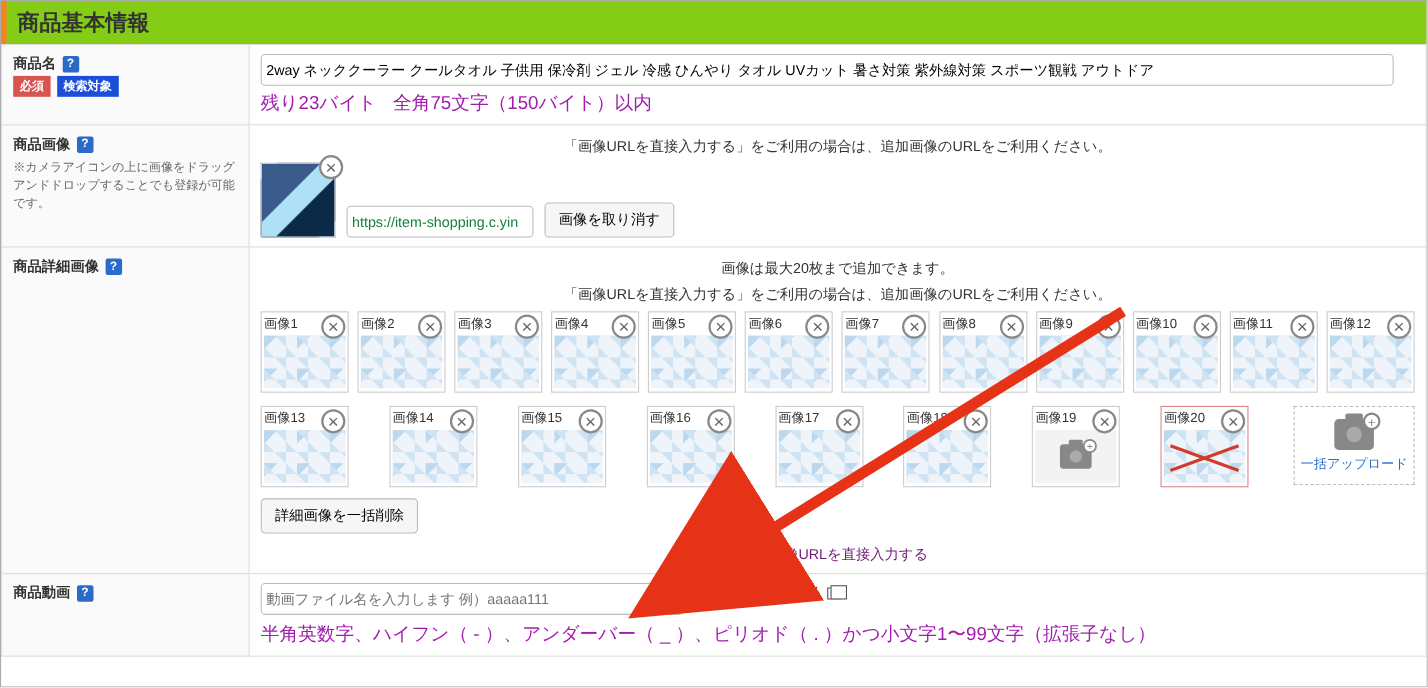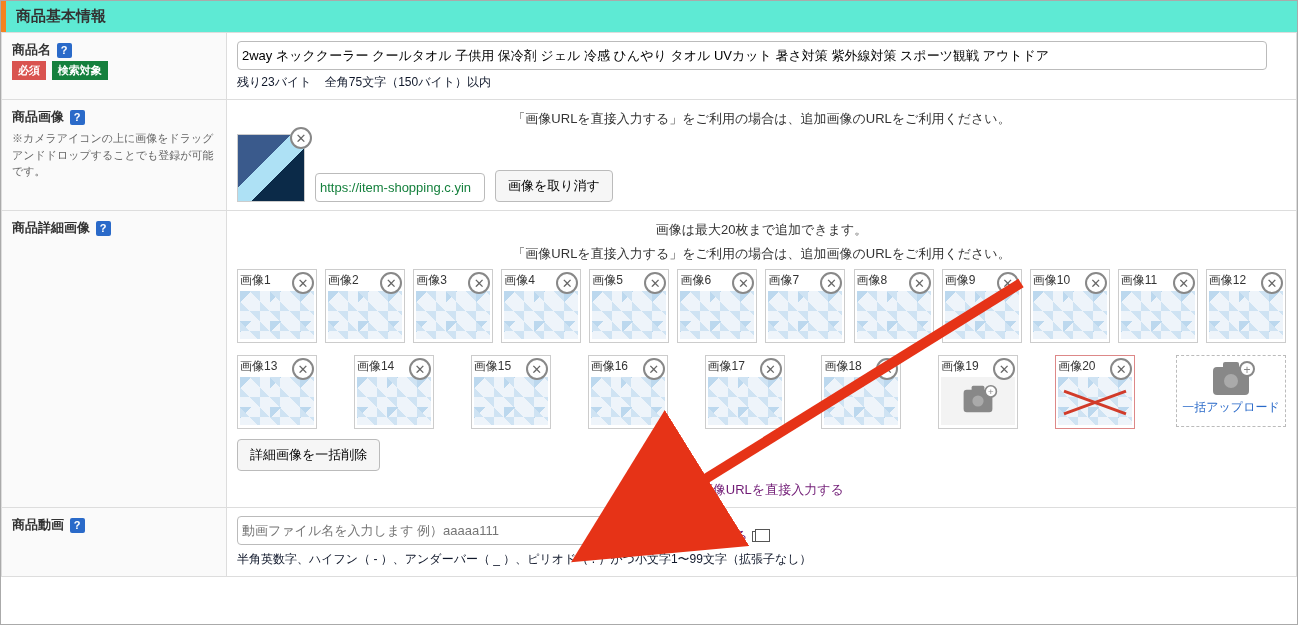--- a/index.html
+++ b/index.html
@@ -12,23 +12,23 @@
   }
   .wrap {
     width: 1298px;
     height: 625px;
     border: 1px solid #aaa;
     position: relative;
     overflow: hidden;
   }
   .section-header {
     border-left: 5px solid #f58220;
-    background: #5eead4;
+    background: #84cc16;
     font-weight: bold;
-    font-size: 15px;
+    font-size: 20px;
     padding: 6px 10px;
     margin: 0;
   }
   table.form-table {
     border-collapse: collapse;
     width: 100%;
   }
   table.form-table > tbody > tr > th,
   table.form-table > tbody > tr > td {
     border: 1px solid #ddd;
@@ -57,37 +57,37 @@
   }
   .badge {
     display: inline-block;
     color: #fff;
     font-size: 11px;
     padding: 2px 6px;
     margin-top: 2px;
     margin-right: 2px;
   }
   .badge-red { background: #d9534f; }
-  .badge-orange { background: #15803d; }
+  .badge-orange { background: #1d4ed8; }
   .th-sub {
     font-weight: normal;
     font-size: 11px;
     color: #666;
     margin-top: 4px;
     line-height: 1.5;
   }
   input[type=text] {
     border: 1px solid #bbb;
     border-radius: 4px;
     padding: 6px 4px;
     font-size: 13px;
     font-family: inherit;
   }
   .name-input { width: 1030px; }
-  .hint-grey { color: #0f172a; font-size: 12px; margin-top: 4px; }
+  .hint-grey { color: #a21caf; font-size: 17px; margin-top: 4px; }
   .hint-row span { margin-right: 10px; }
   .note-text { font-size: 13px; margin: 2px 0 6px 0; text-align: center; }
   .main-thumb-area { display: flex; align-items: flex-end; gap: 10px; }
   .main-thumb {
     width: 68px; height: 68px;
     background: linear-gradient(135deg,#3a5a8c 40%, #aee1f5 40% 60%, #0b2a48 60%);
     border: 1px solid #ccc;
     position: relative;
   }
   .del-x {
@@ -148,21 +148,21 @@
     background:#fff; border:2px solid #888; color:#888; font-size:12px; line-height:14px; text-align:center;
   }
   .empty-cam {
     width:100%; height:48px; background:#f3f3f3;
     display:flex; align-items:center; justify-content:center;
   }
   .empty-cam .cam-icon { margin:0; transform: scale(0.8); }
   .link-blue { color:#701a75; cursor:pointer; }
   .link-row { text-align:center; margin-top:10px; font-size:13px; }
   .link-row .chev { display:inline-block; transform: translateY(1px); margin-right:4px; color:#2a6ac9;}
-  .video-input-wrap { display:flex; align-items:flex-end; gap:8px; }
+  .video-input-wrap { display:flex; align-items:flex-start; gap:8px; }
   .video-input {
     width: 385px;
     border: 4px solid #e63317;
     border-radius: 2px;
     padding: 6px 8px;
     font-size: 13px;
     color:#999;
   }
   .ext-icon {
     display:inline-block; width:13px; height:11px; border:1px solid #555;

